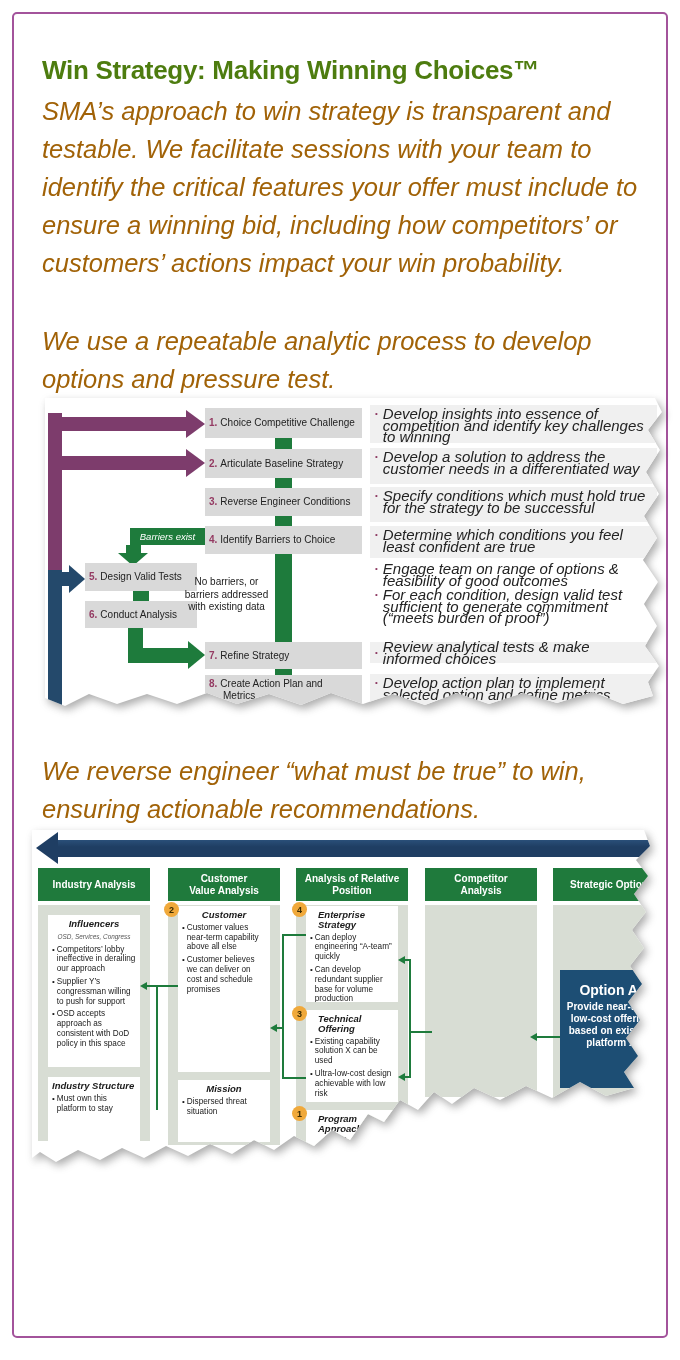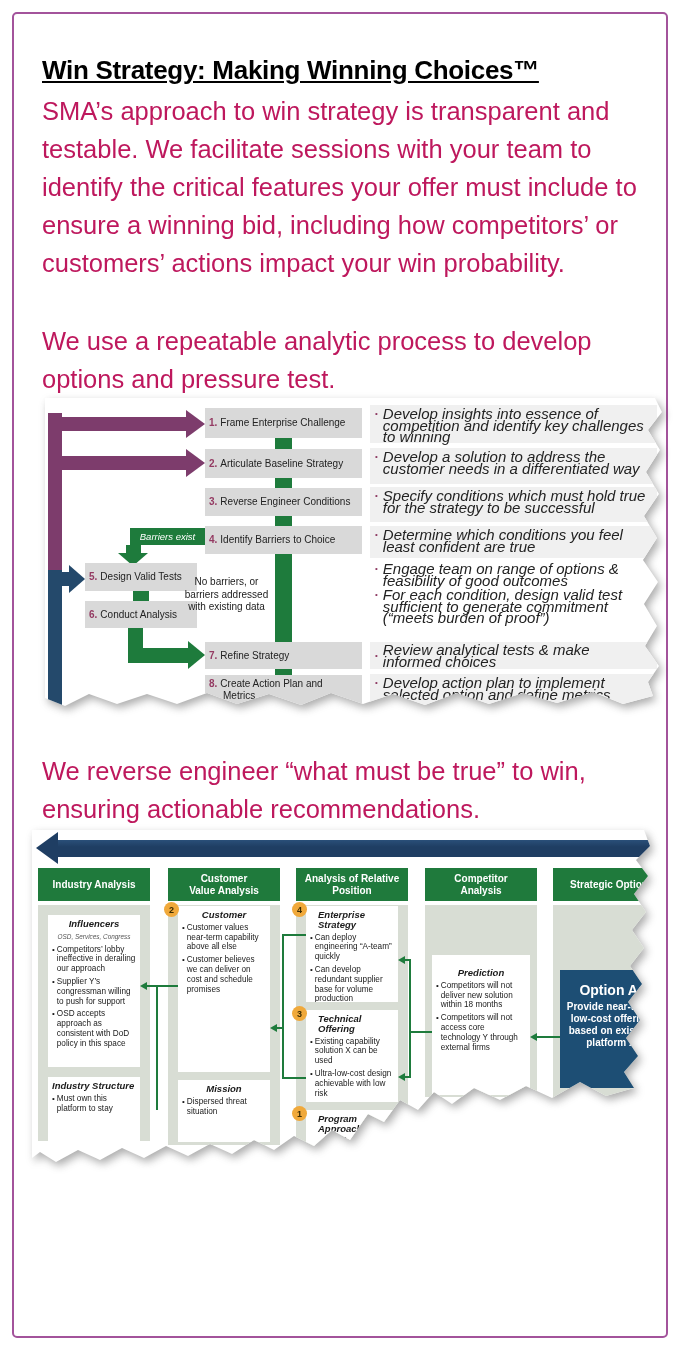--- a/index.html
+++ b/index.html
@@ -1,22 +1,22 @@
 <!DOCTYPE html>
 <html><head>
 <meta charset="utf-8">
 <style>
   html,body{margin:0;padding:0;}
   body{width:680px;height:1360px;background:#ffffff;position:relative;
        font-family:"Liberation Sans","DejaVu Sans",sans-serif;overflow:hidden;}
   .card{position:absolute;left:12px;top:12px;width:652px;height:1322px;
         border:2px solid #A3539B;border-radius:5px;background:#fff;}
   .title{position:absolute;left:42px;top:38px;width:600px;font-size:26px;font-weight:bold;
-         color:#000000;letter-spacing:-0.3px;text-decoration:underline;}
-  .para{position:absolute;left:42px;width:606px;font-size:25.5px;line-height:38px;color:#be185d;}
+         color:#4d7c0f;letter-spacing:-0.3px;}
+  .para{position:absolute;left:42px;width:606px;font-size:25.5px;line-height:38px;color:#a16207;font-style:italic;}
   
   .shotwrap{position:absolute;filter:drop-shadow(3px 4px 4px rgba(70,70,70,.45));}
   .shot{position:relative;background:#fff;}
   #shot1{width:617px;height:318px;
     clip-path:polygon(0 0,610px 0,617px 14px,603px 32px,615px 52px,601px 74px,614px 96px,599px 118px,612px 140px,598px 162px,613px 184px,599px 206px,612px 228px,600px 248px,614px 268px,603px 284px,608px 298px,578px 306px,548px 294px,512px 305px,478px 295px,444px 306px,412px 295px,380px 307px,348px 296px,318px 306px,286px 295px,256px 307px,224px 296px,192px 306px,162px 295px,132px 306px,102px 296px,72px 306px,44px 296px,20px 308px,0 300px);}
   #shot2{width:640px;height:335px;
     clip-path:polygon(0 0,612px 0,618px 16px,604px 30px,616px 46px,602px 64px,614px 82px,600px 100px,612px 118px,598px 136px,610px 154px,596px 172px,608px 190px,594px 208px,606px 226px,592px 242px,602px 258px,574px 266px,548px 252px,520px 268px,494px 256px,468px 270px,442px 258px,420px 274px,402px 262px,386px 280px,368px 270px,352px 292px,336px 284px,318px 310px,300px 300px,282px 316px,262px 306px,242px 320px,222px 310px,200px 324px,178px 314px,156px 326px,134px 316px,112px 328px,90px 318px,68px 330px,46px 320px,24px 332px,8px 322px,0 328px);}
   
   .pbar{position:absolute;background:#7D3C6C;}
   .nbar{position:absolute;background:#24496B;}
@@ -92,21 +92,21 @@
   <div class="barriers">Barriers exist</div>
   <div class="grow" style="left:81px;top:147px;width:15px;height:9px;"></div>
   <div class="tri" style="left:73px;top:155px;border-left:15px solid transparent;border-right:15px solid transparent;border-top:13px solid #1E7B3C;"></div>
 
   <div class="grow" style="left:83px;top:230px;width:15px;height:27px;"></div>
   <div class="grow" style="left:83px;top:250px;width:60px;height:15px;"></div>
   <div class="tri" style="left:143px;top:243px;border-top:14px solid transparent;border-bottom:14px solid transparent;border-left:17px solid #1E7B3C;"></div>
 
   <div class="step" style="top:10px;height:30px;">
         <span class="n">1.</span>
-        <span>Frame Enterprise Challenge</span>
+        <span>Choice Competitive Challenge</span>
       </div>
   <div class="step" style="top:51px;height:29px;">
         <span class="n">2.</span>
         <span>Articulate Baseline Strategy</span>
       </div>
   <div class="step" style="top:90px;height:28px;">
         <span class="n">3.</span>
         <span>Reverse Engineer Conditions</span>
       </div>
   <div class="step" style="top:128px;height:28px;">
@@ -153,21 +153,21 @@
         </div>
   </div>
   <div class="brow plain" style="top:162px;height:80px;">
     <div class="ib">
           <span>Engage team on range of options &amp; feasibility of good outcomes</span>
         </div>
     <div class="ib">
           <span>For each condition, design valid test sufficient to generate commitment (“meets burden of proof”)</span>
         </div>
   </div>
-  <div class="brow" style="top:244px;height:27px;">
+  <div class="brow" style="top:244px;height:21px;">
     <div class="ib" style="align-items:center;height:100%;">
           <span>Review analytical tests &amp; make informed choices</span>
         </div>
   </div>
   <div class="brow" style="top:276px;height:34px;">
     <div class="ib">
           <span>Develop action plan to implement selected option and define metrics</span>
         </div>
   </div>
 </div>
@@ -274,29 +274,20 @@
         </div>
   </div>
   <div class="badge" style="left:260px;top:276px;">1</div>
   <div class="wbox" style="left:274px;top:280px;width:92px;height:44px;">
     <div class="wtitle left">Program Approach</div>
     <div class="li" style="padding-left:14px;">
           <span>reach flight test</span>
         </div>
   </div>
 
-  <div class="wbox" style="left:400px;top:125px;width:98px;height:140px;padding-top:12px;">
-    <div class="wtitle">Prediction</div>
-    <div class="li">
-          <span>Competitors will not deliver new solution within 18 months</span>
-        </div>
-    <div class="li">
-          <span>Competitors will not access core technology Y through external firms</span>
-        </div>
-  </div>
 
   <div class="optbox">
     <div class="ot">Option A:</div>
     <div class="ob">Provide near-term, low-cost offering based on existing platform X</div>
   </div>
 
 </div>
 </div>
 
 </body></html>

